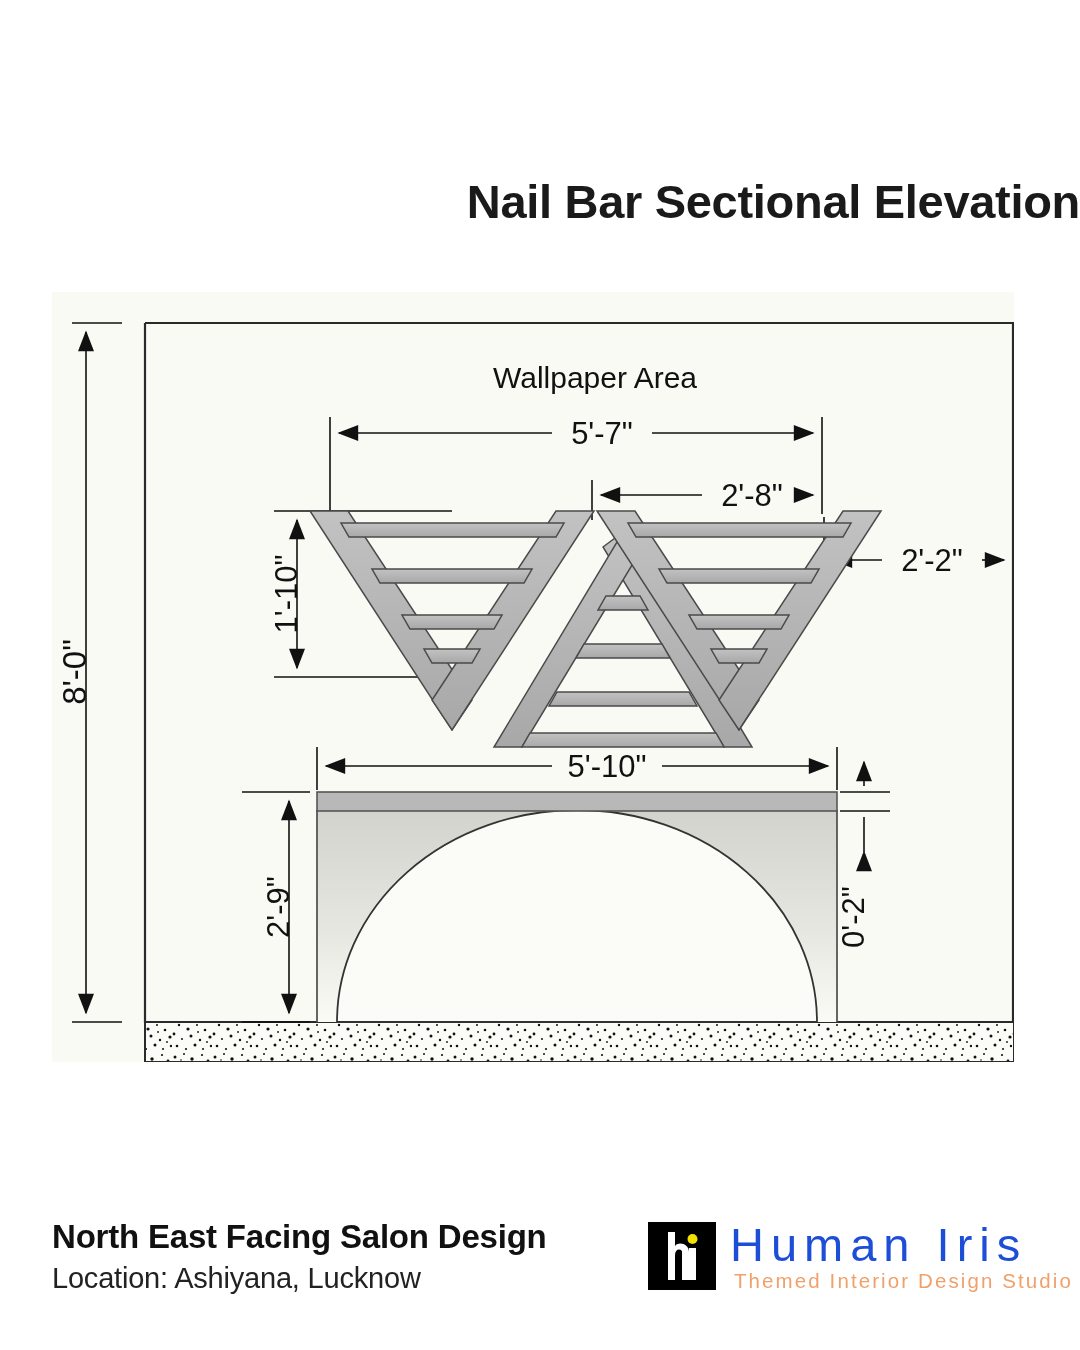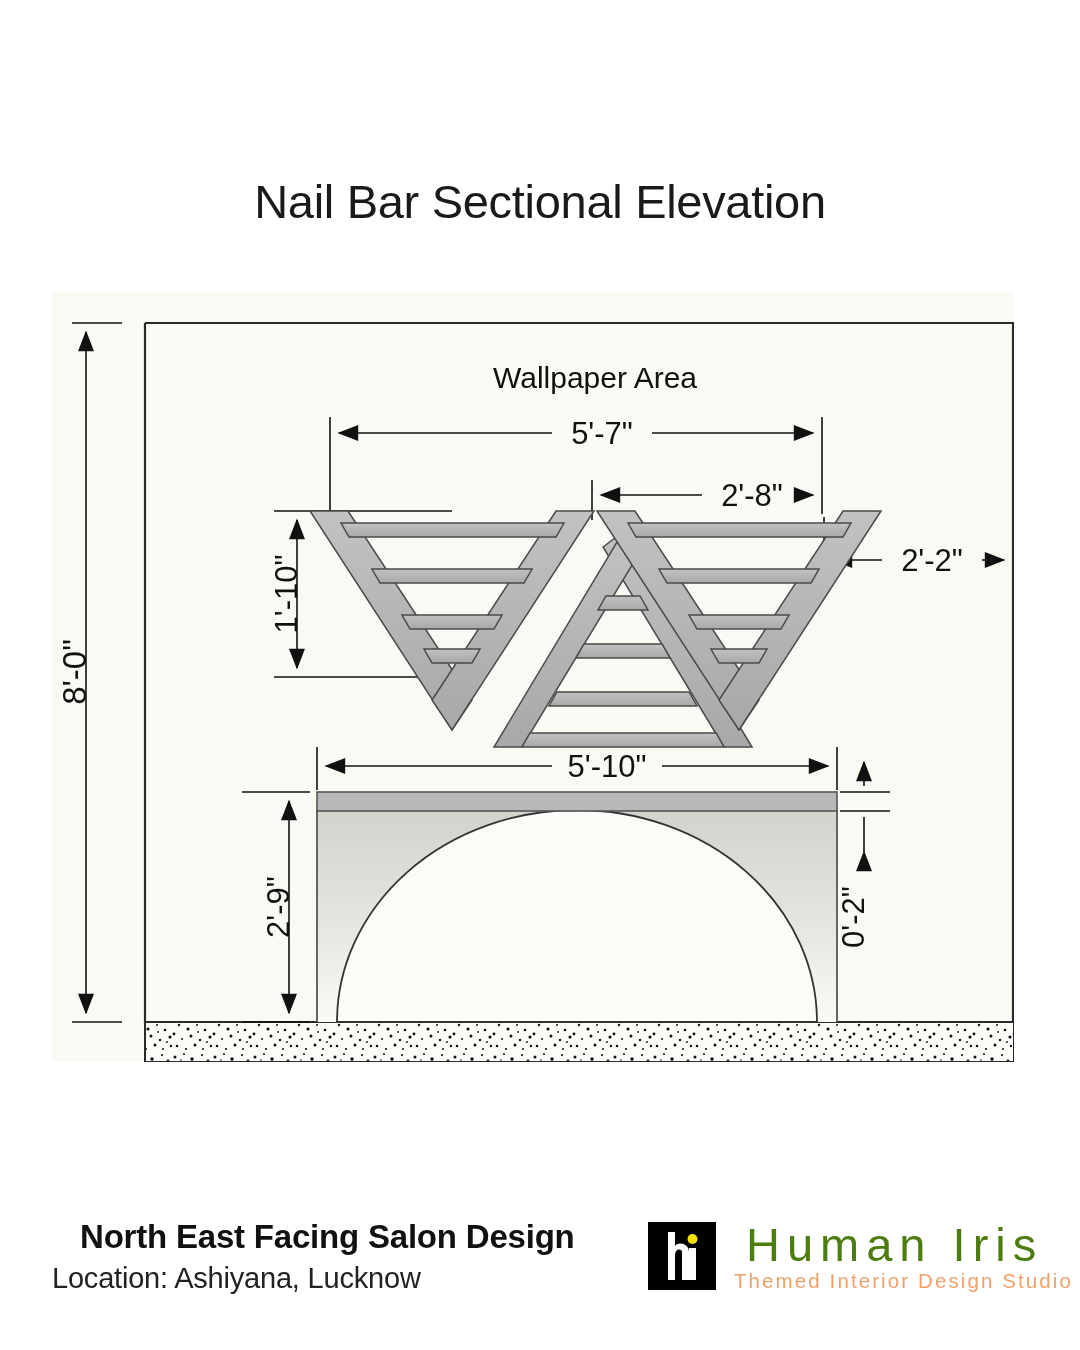--- a/index.html
+++ b/index.html
@@ -6,49 +6,49 @@
   body{
     width:1080px;height:1350px;background:#ffffff;
     font-family:"Liberation Sans","DejaVu Sans",sans-serif;
     overflow:hidden;position:relative;
   }
   .page{position:absolute;inset:0;}
 
   
   .title{
     position:absolute;left:0;top:178px;width:1080px;
-    text-align:center;font-size:47px;font-weight:400;color:#1a1a1a;
+    text-align:right;font-size:47px;font-weight:700;color:#1a1a1a;
     letter-spacing:-0.3px;line-height:1;
   }
 
   
   .panel{
     position:absolute;left:52px;top:292px;width:962px;height:770px;
     background:#f9faf4;
   }
   .svgwrap{position:absolute;inset:0;}
   svg{display:block;}
 
   
   .footer{position:absolute;left:0;top:1210px;width:1080px;height:120px;}
   .f-title{
     position:absolute;left:52px;top:8px;
-    font-size:33px;font-weight:bold;color:#111;letter-spacing:-0.2px;margin-left:28px;
+    font-size:33px;font-weight:bold;color:#111;letter-spacing:-0.2px;
   }
   .f-loc{
     position:absolute;left:52px;top:52px;
     font-size:29px;font-weight:400;color:#222;letter-spacing:-0.2px;text-align:center;
   }
   .logo{position:absolute;left:648px;top:10px;width:392px;height:88px;}
   .logo-mark{
     position:absolute;left:0;top:2px;width:68px;height:68px;background:#000;
   }
   .logo-word{
-    position:absolute;left:98px;top:-2px;
-    font-size:47px;font-weight:400;color:#4d7c0f;letter-spacing:7px;
+    position:absolute;left:82px;top:-2px;
+    font-size:47px;font-weight:400;color:#1d4ed8;letter-spacing:7px;
     line-height:1.15;white-space:nowrap;
   }
   .logo-tag{
     position:absolute;left:86px;top:49px;
     font-size:20.5px;font-weight:400;color:#f0a06a;letter-spacing:2.1px;
     white-space:nowrap;
   }
 </style>
 </head>
 <body>

